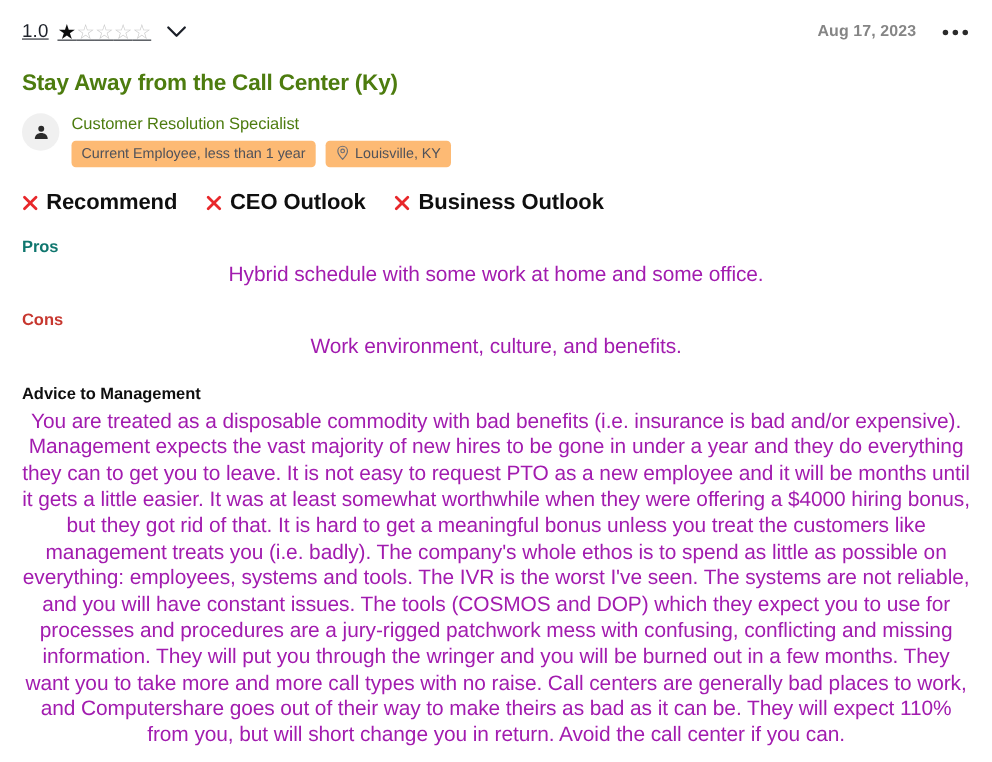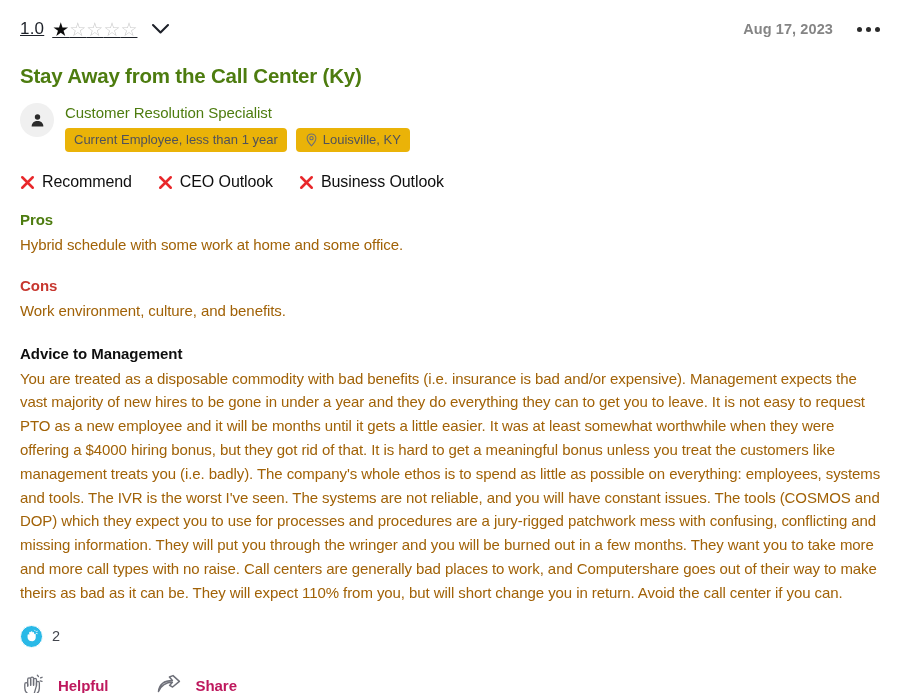--- a/index.html
+++ b/index.html
@@ -119,67 +119,68 @@
     color: #4d7c0f;
     letter-spacing: -0.05px;
   }
   .chips {
     display: flex;
     align-items: center;
     gap: 9px;
     margin-top: 7px;
   }
   .chip {
-    background: #eab308;
+    background: #fdba74;
     border-radius: 4px;
     padding: 4px 9px 5px 9px;
     font-size: 13px;
     color: #50525a;
     display: flex;
-    align-items: flex-end;
+    align-items: flex-start;
     gap: 5px;
     white-space: nowrap;
   }
 
   
   .flags {
     display: flex;
     align-items: center;
     gap: 26px;
     margin-top: 21px;
   }
   .flag {
     display: flex;
     align-items: center;
     gap: 7px;
-    font-size: 16px;
-    font-weight: normal;
+    font-size: 20px;
+    font-weight: bold;
     color: #0f0f0f;
     letter-spacing: -0.1px;
     text-align: right;
   }
 
   
   .section { margin-top: 20px; }
   .section-heading {
     font-size: 15px;
     font-weight: bold;
     margin: 0 0 5px 0;
     letter-spacing: -0.05px;
   }
-  .section-heading.pros { color: #4d7c0f; }
+  .section-heading.pros { color: #0f766e; }
   .section-heading.cons { color: #c7372f; }
   .section-heading.advice { color: #0f0f0f; }
   .section-body {
-    font-size: 15px;
+    font-size: 19px;
     line-height: 23.8px;
-    color: #a16207;
+    color: #a21caf;
     margin: 0;
     letter-spacing: -0.08px;
     max-width: 862px;
+    text-align: center;
   }
   .section.advice { margin-top: 22px; }
 
   
   .reactions {
     margin-top: 20px;
     display: flex;
     align-items: center;
     gap: 9px;
   }

